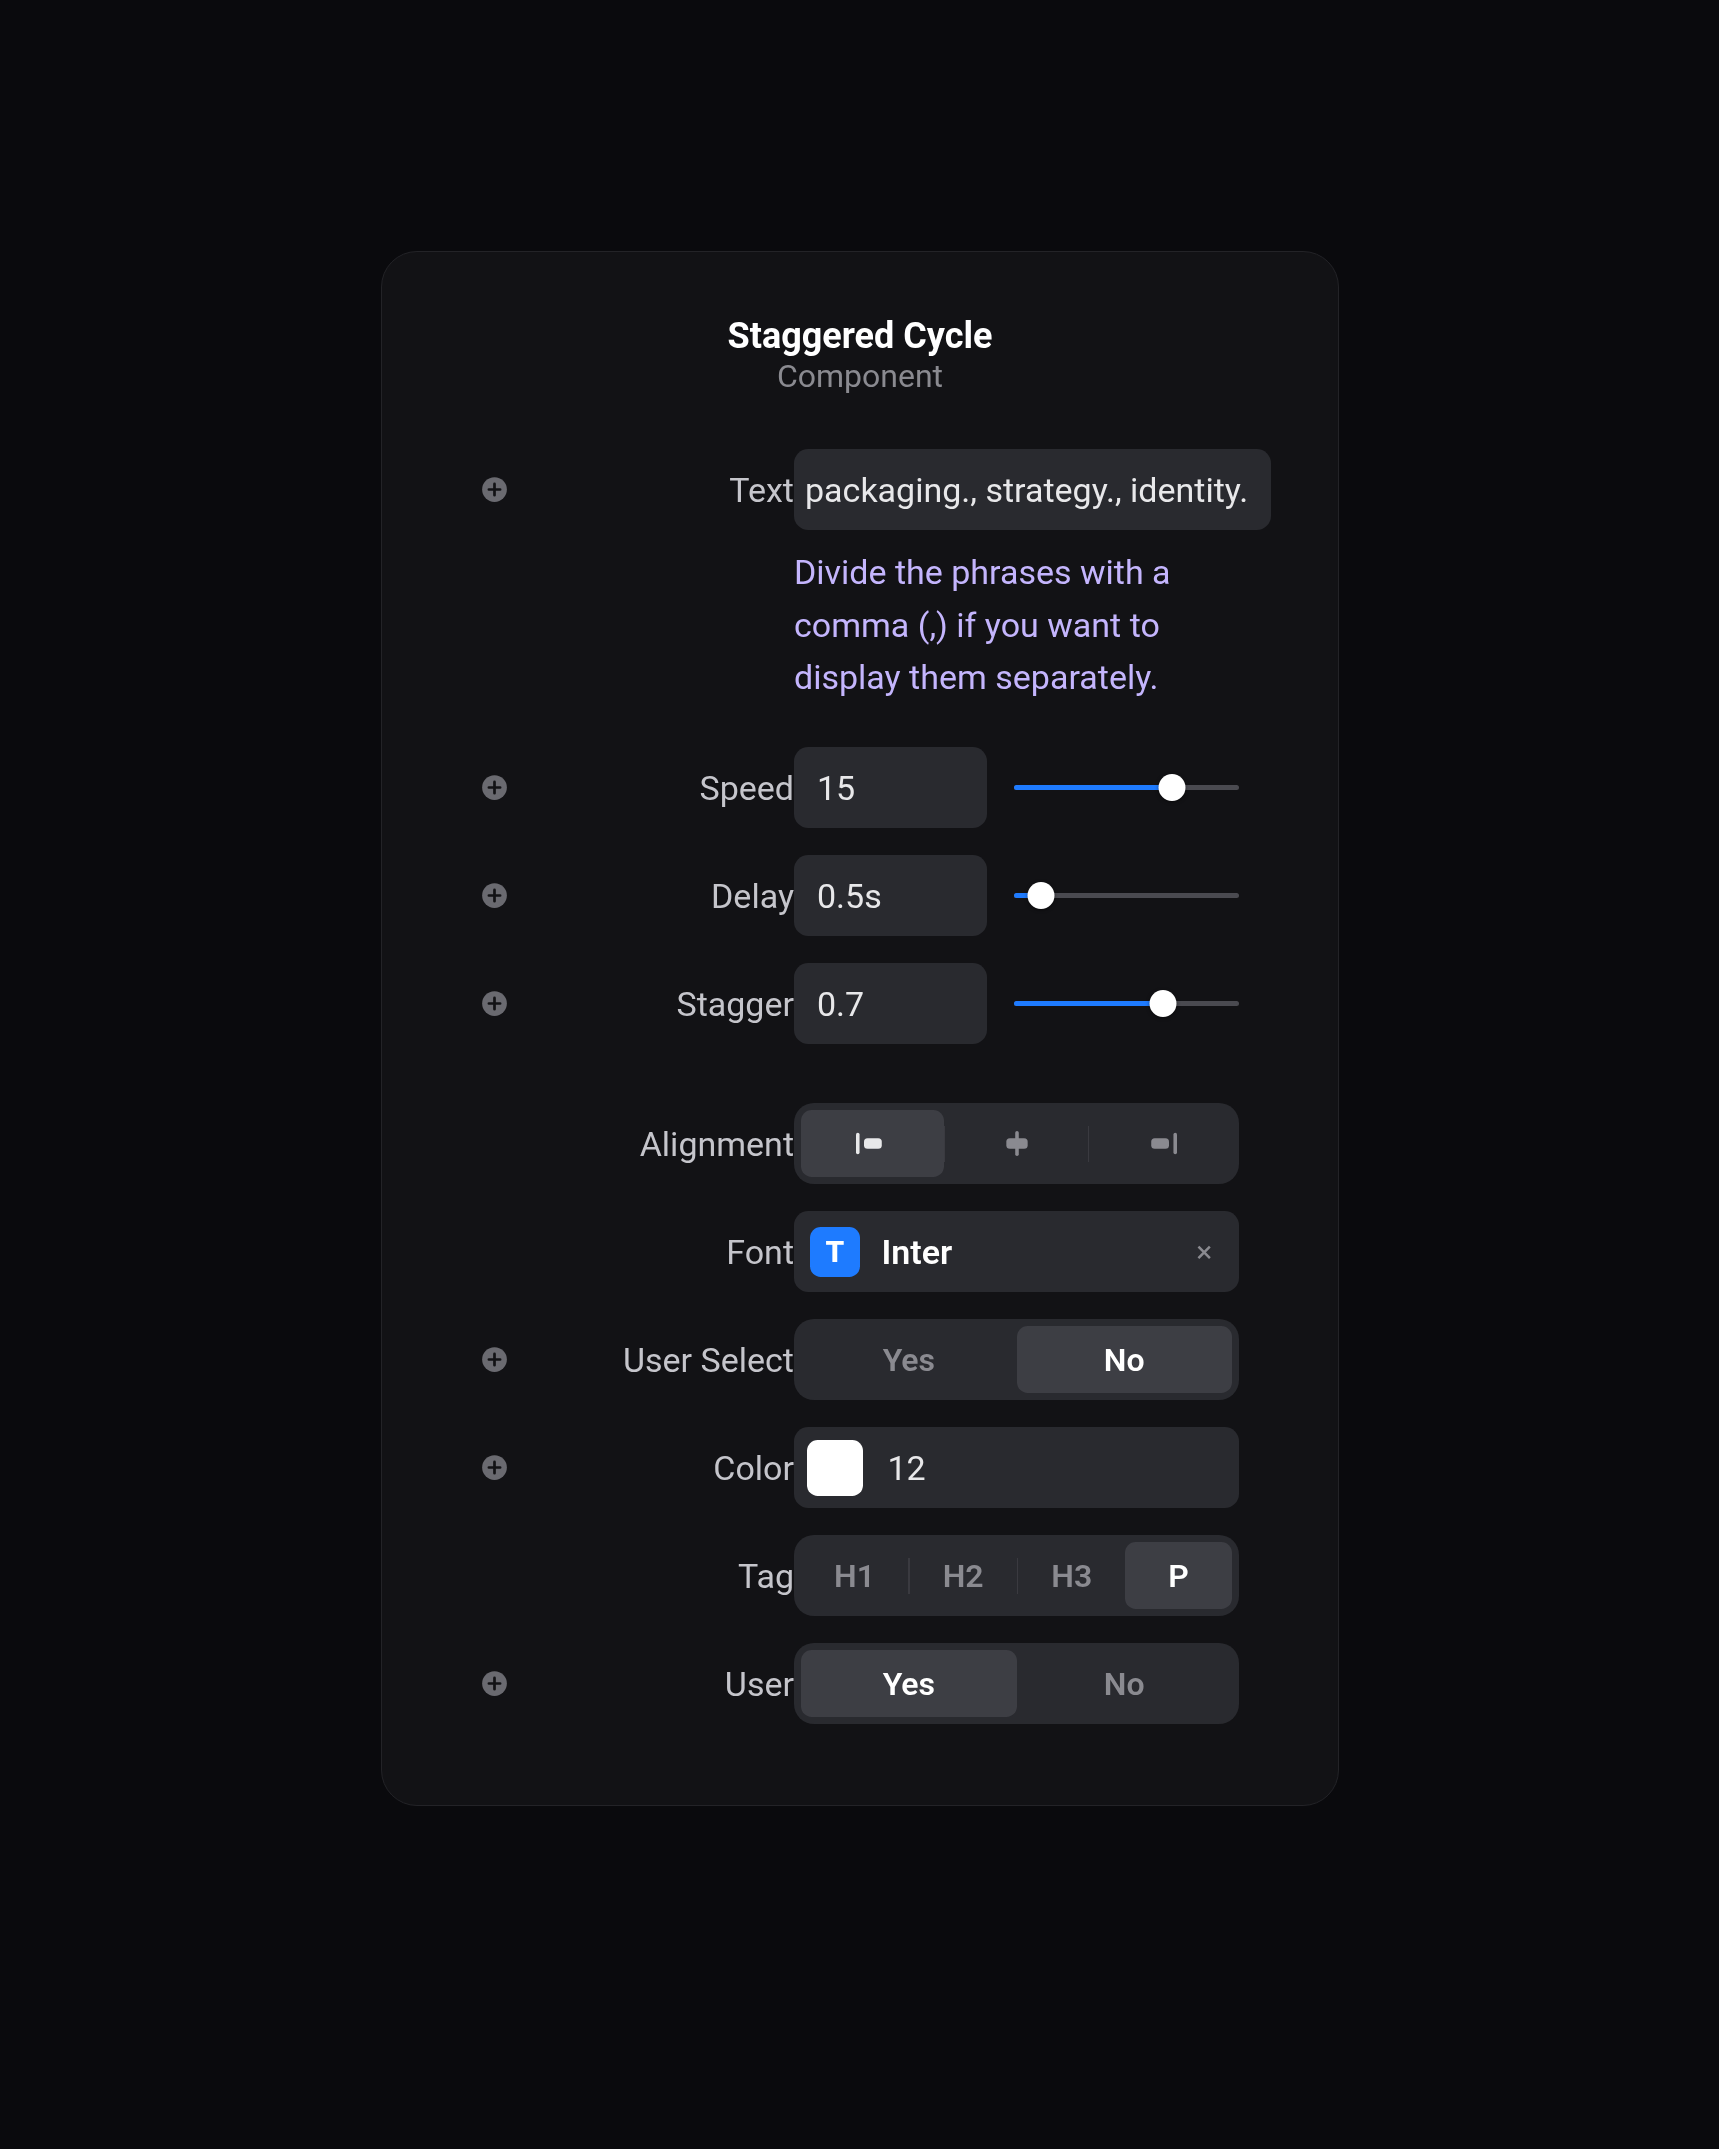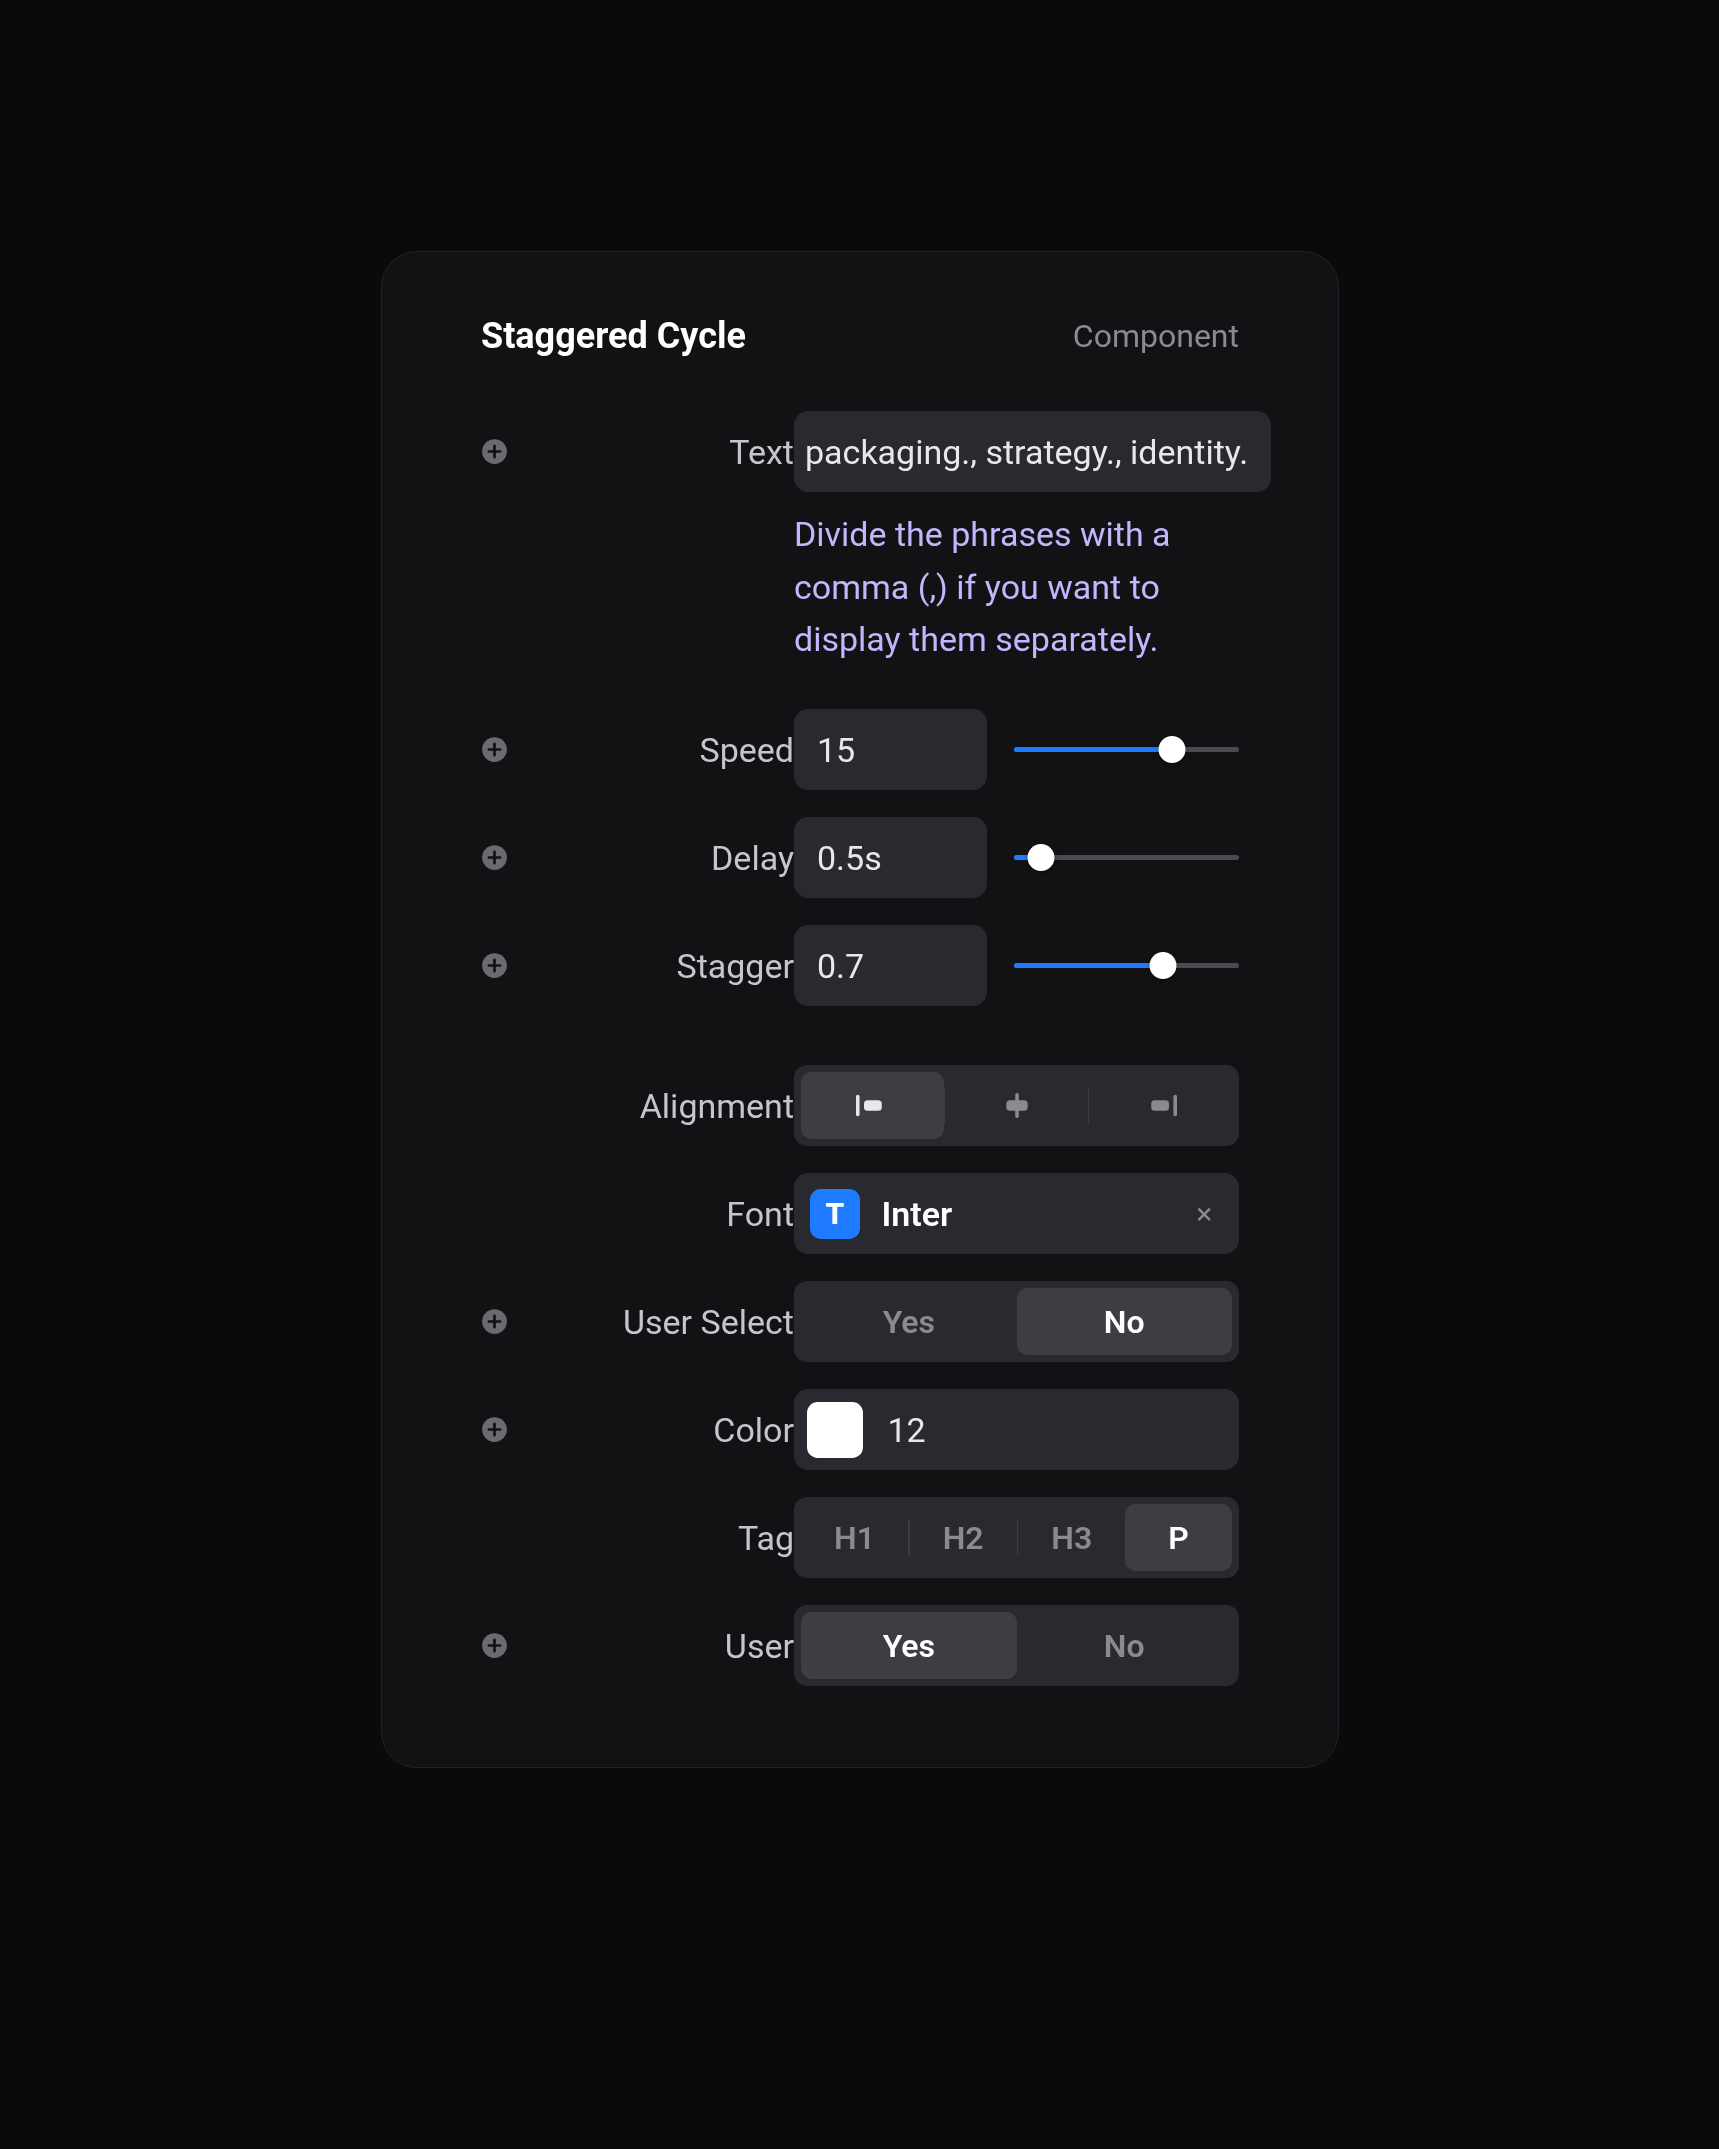--- a/index.html
+++ b/index.html
@@ -22,20 +22,21 @@
     background: #121215;
     border: 0.9px solid #232327;
     border-radius: 36px;
     padding: 63px 99px 81px 99px;
   }
   .panel-header {
     display: flex;
     justify-content: space-between;
     align-items: center;
     margin-bottom: 54px;
+    flex-direction: column;
   }
   .panel-title {
     color: #ffffff;
     font-size: 36px;
     font-weight: 700;
   }
   .panel-type {
     color: #8a8a90;
     font-size: 32px;
     font-weight: 400;
@@ -181,21 +182,21 @@
     font-weight: 600;
   }
   .font-clear {
     color: #8a8a90;
     font-size: 30px;
     padding: 0 10.7px;
     cursor: pointer;
   }
   .segmented {
     background: #292a2f;
-    border-radius: 13px;
+    border-radius: 20px;
     height: 81px;
     width: 100%;
     display: flex;
     align-items: center;
     padding: 7.2px;
   }
   .seg-item {
     flex: 1;
     height: 100%;
     display: flex;

